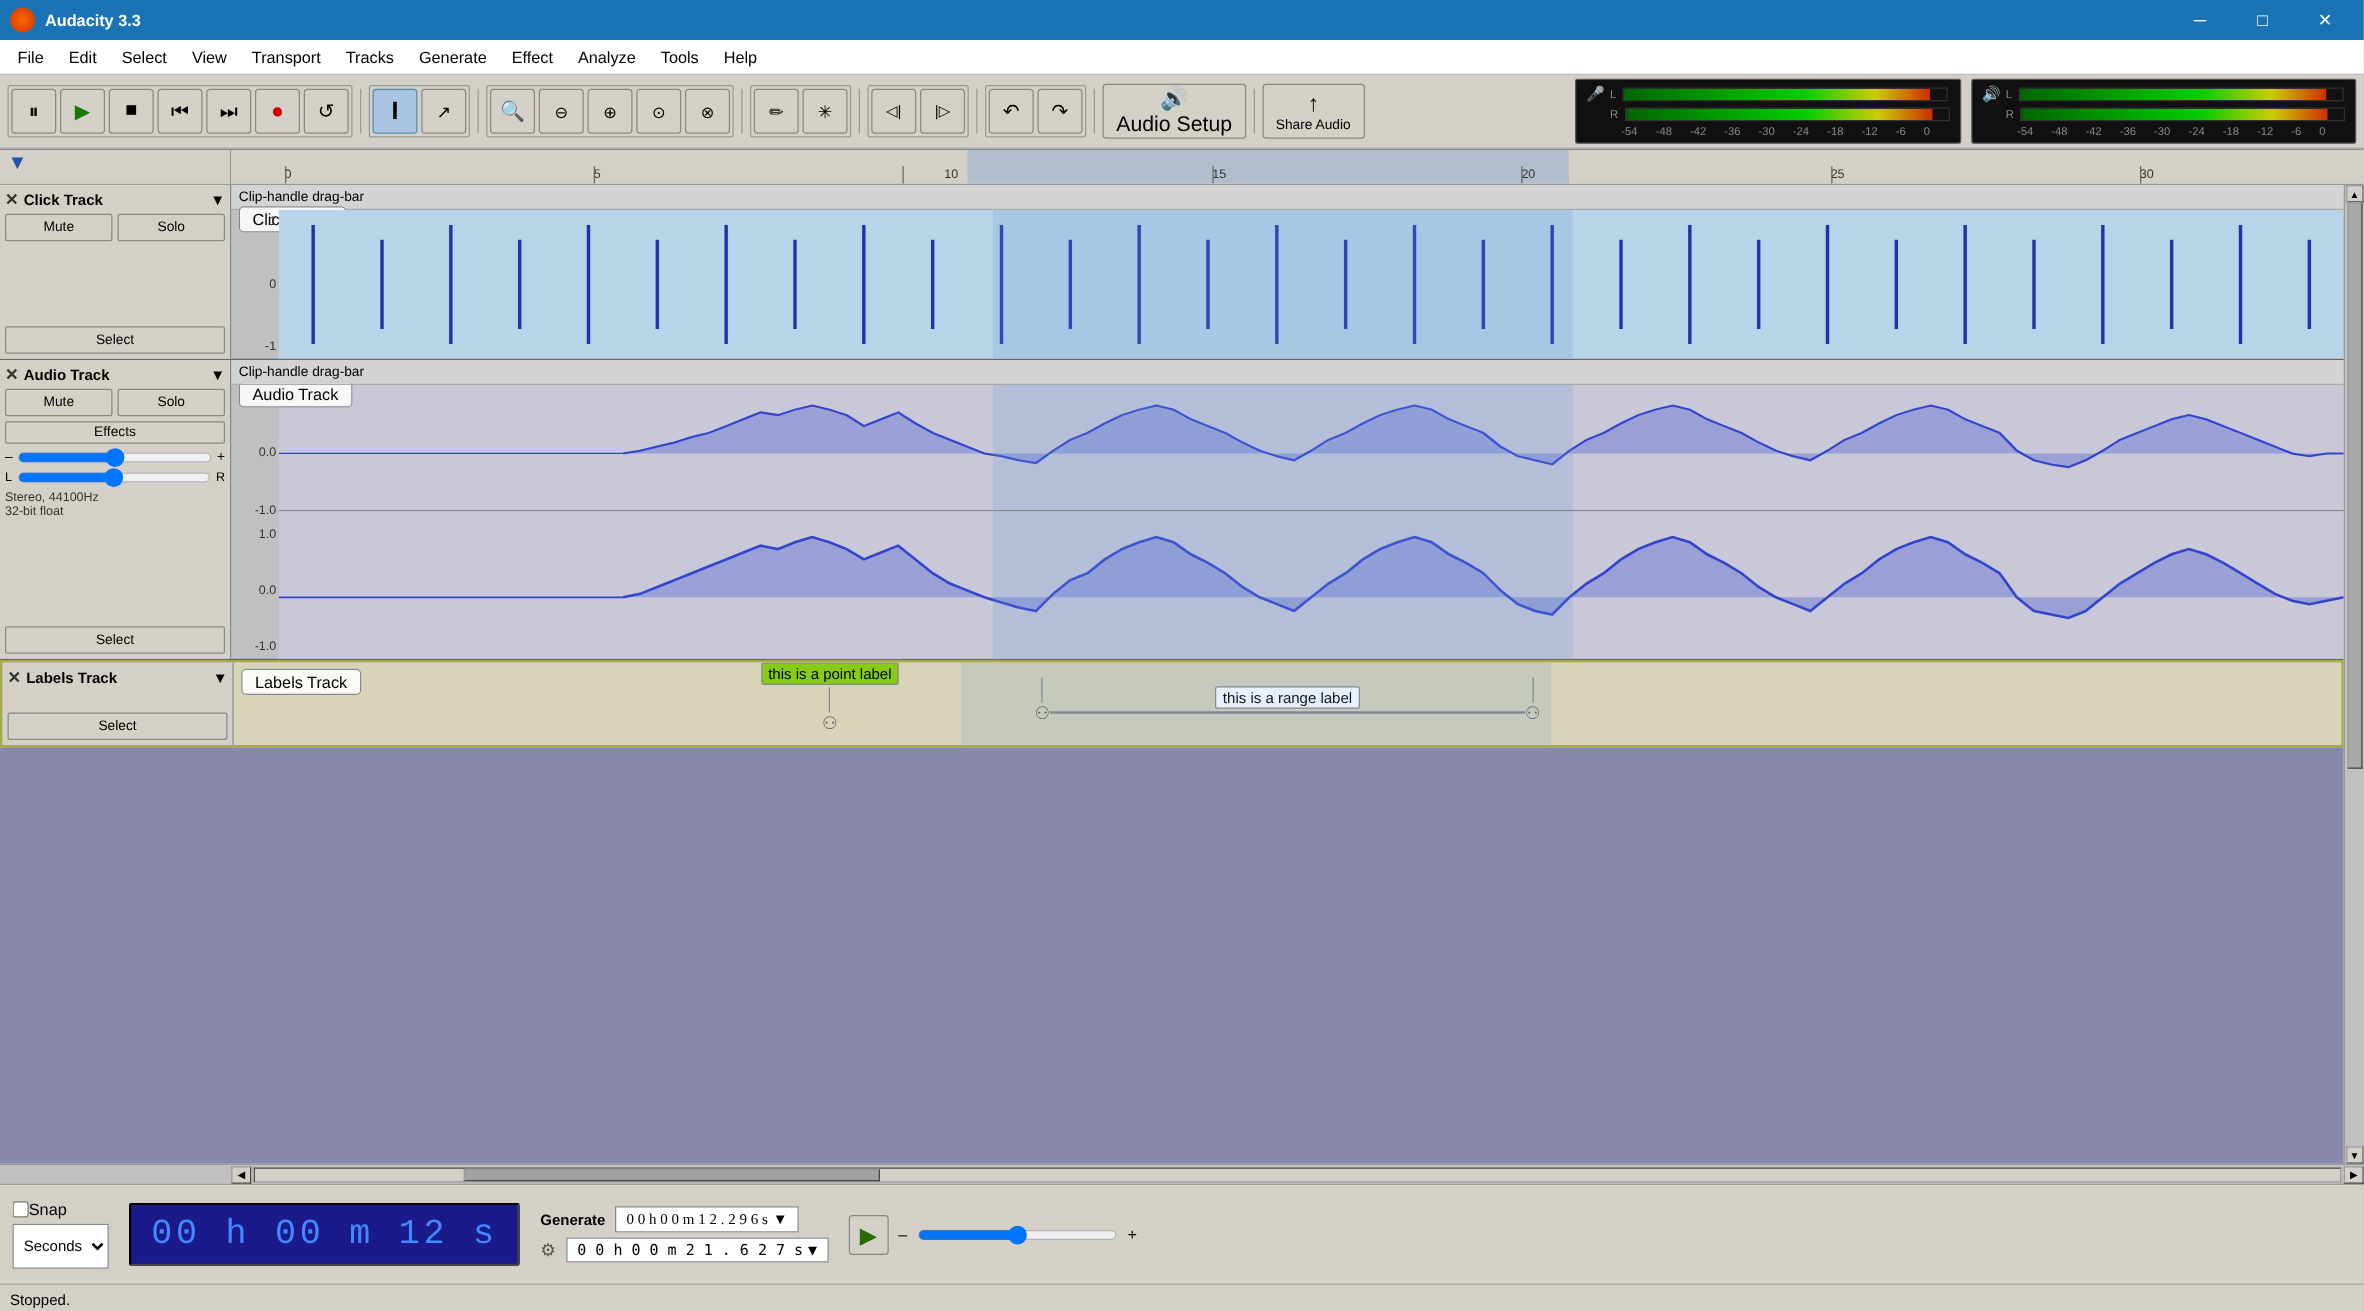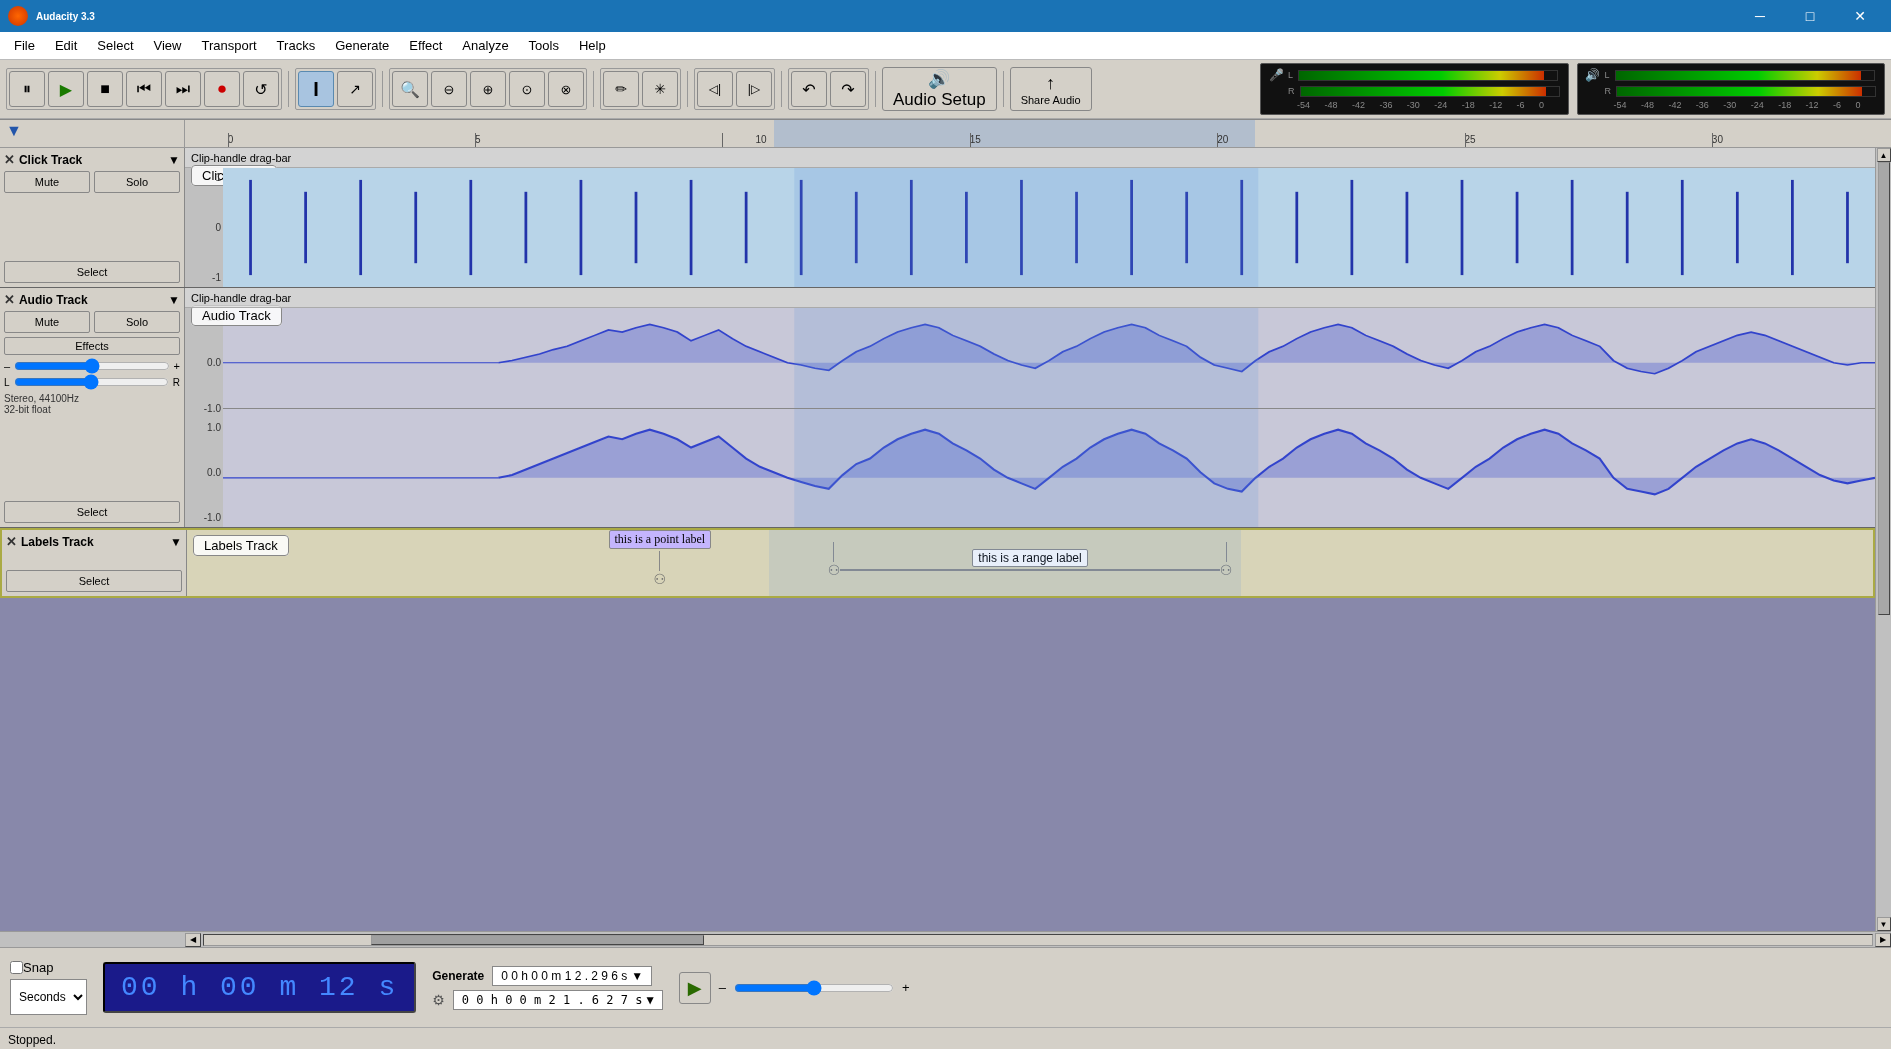--- a/index.html
+++ b/index.html
@@ -1,20 +1,20 @@
 <!DOCTYPE html>
 <html><head>
   <meta charset="utf-8">
   <style>
     * { box-sizing: border-box; margin: 0; padding: 0; }
     body { font-family: 'Segoe UI', Arial, sans-serif; font-size: 12px; background: #c0c0c0; user-select: none; overflow: hidden; width: 1891px; height: 1049px; }
 
     
     #titlebar { background: #1a73b5; color: white; height: 32px; display: flex; align-items: center; justify-content: space-between; padding: 0 8px; }
-    #titlebar-left { display: flex; align-items: center; gap: 8px; font-size: 10px; font-weight: 600; }
+    #titlebar-left { display: flex; align-items: center; gap: 8px; font-size: 13px; font-weight: 600; }
     #titlebar-logo { width: 20px; height: 20px; background: radial-gradient(circle, #ff6600, #cc3300); border-radius: 50%; }
     #titlebar-controls { display: flex; gap: 4px; }
     .titlebar-btn { width: 46px; height: 32px; border: none; cursor: pointer; font-size: 14px; display: flex; align-items: center; justify-content: center; background: transparent; color: white; }
 
     
     #menubar { background: #ffffff; height: 28px; display: flex; align-items: center; padding: 0 4px; border-bottom: 1px solid #bbb; }
     .menu-item { padding: 4px 10px; cursor: pointer; font-size: 13px; }
     .toolbar-group { display: flex; align-items: center; gap: 3px; padding: 2px; border: 1px solid #999; background: #d4d0c8; border-radius: 2px; }
     .toolbar-btn { width: 36px; height: 36px; background: #d4d0c8; border: 1px solid #888; border-radius: 3px; cursor: pointer; display: flex; align-items: center; justify-content: center; font-size: 16px; }
     .toolbar-btn.active { background: #a8c4e0; border-color: #5a8ab0; }
@@ -395,21 +395,21 @@
         </div>
         <button class="track-select-btn" style="width:100%;height:22px;background:#d4d0c8;border:1px solid #888;cursor:pointer;font-size:11px;border-radius:2px;margin-top:auto;">Select</button>
       </div>
       <div style="flex:1;position:relative;overflow:hidden;background:#d8d4b8;">
 
         <div style="position:absolute;top:8px;left:6px;z-index:4;">
           <span style="border:1px solid #888;background:rgba(255,255,255,0.85);border-radius:4px;padding:2px 10px;font-size:13px;">Labels Track</span>
         </div>
 
         <div style="position:absolute;top:0;left:25%;display:flex;flex-direction:column;align-items:center;">
-          <div style="border:1px solid #888;background:#c4b5fd;padding:1px 5px;border-radius:2px;font-size:12px;white-space:nowrap;margin-bottom:2px;font-family:Liberation Serif, serif;">this is a point label</div>
+          <div style="border:1px solid #888;background:#84cc16;padding:1px 5px;border-radius:2px;font-size:12px;white-space:nowrap;margin-bottom:2px;">this is a point label</div>
           <div style="width:1px;height:20px;background:#888;"></div>
           <div style="font-size:14px;color:#666;">⚇</div>
         </div>
 
         <div style="position:absolute;top:12px;left:38%;right:38%;display:flex;align-items:center;">
 
           <div style="display:flex;flex-direction:column;align-items:center;">
             <div style="width:1px;height:20px;background:#888;"></div>
             <div style="font-size:14px;color:#666;">⚇</div>
           </div>
@@ -460,21 +460,21 @@
     <select style="height:36px;font-size:12px;padding:0 4px;background:white;border:1px solid #888;">
       <option>Seconds</option>
     </select>
   </div>
 
   <div style="background:#1a1a8a;color:#4488ff;font-size:28px;font-family:'Courier New',monospace;padding:8px 16px;border:2px inset #444;border-radius:3px;min-width:220px;text-align:center;letter-spacing:3px;">00 h 00 m 12 s</div>
 
   <div style="display:flex;flex-direction:column;gap:4px;">
     <div style="display:flex;align-items:center;gap:8px;">
       <span style="font-size:12px;font-weight:bold;">Generate</span>
-      <div style="background:white;border:1px solid #888;padding:2px 8px;font-size:12px;font-family:Liberation Sans, sans-serif;display:flex;">
+      <div style="background:white;border:1px solid #888;padding:2px 8px;font-size:12px;font-family:Liberation Serif, serif;display:flex;">
         <span>0 0 h 0 0 m 1 2 . 2 9 6 s</span>
         <span style="margin-left:4px;cursor:pointer;">▼</span>
       </div>
     </div>
     <div style="display:flex;align-items:center;gap:8px;">
       <span style="font-size:14px;cursor:pointer;color:#555;">⚙</span>
       <div style="background:white;border:1px solid #888;padding:2px 8px;font-size:12px;font-family:monospace;display:flex;align-items:center;">
         <span>0 0 h 0 0 m 2 1 . 6 2 7 s</span>
         <span style="margin-left:4px;cursor:pointer;">▼</span>
       </div>

